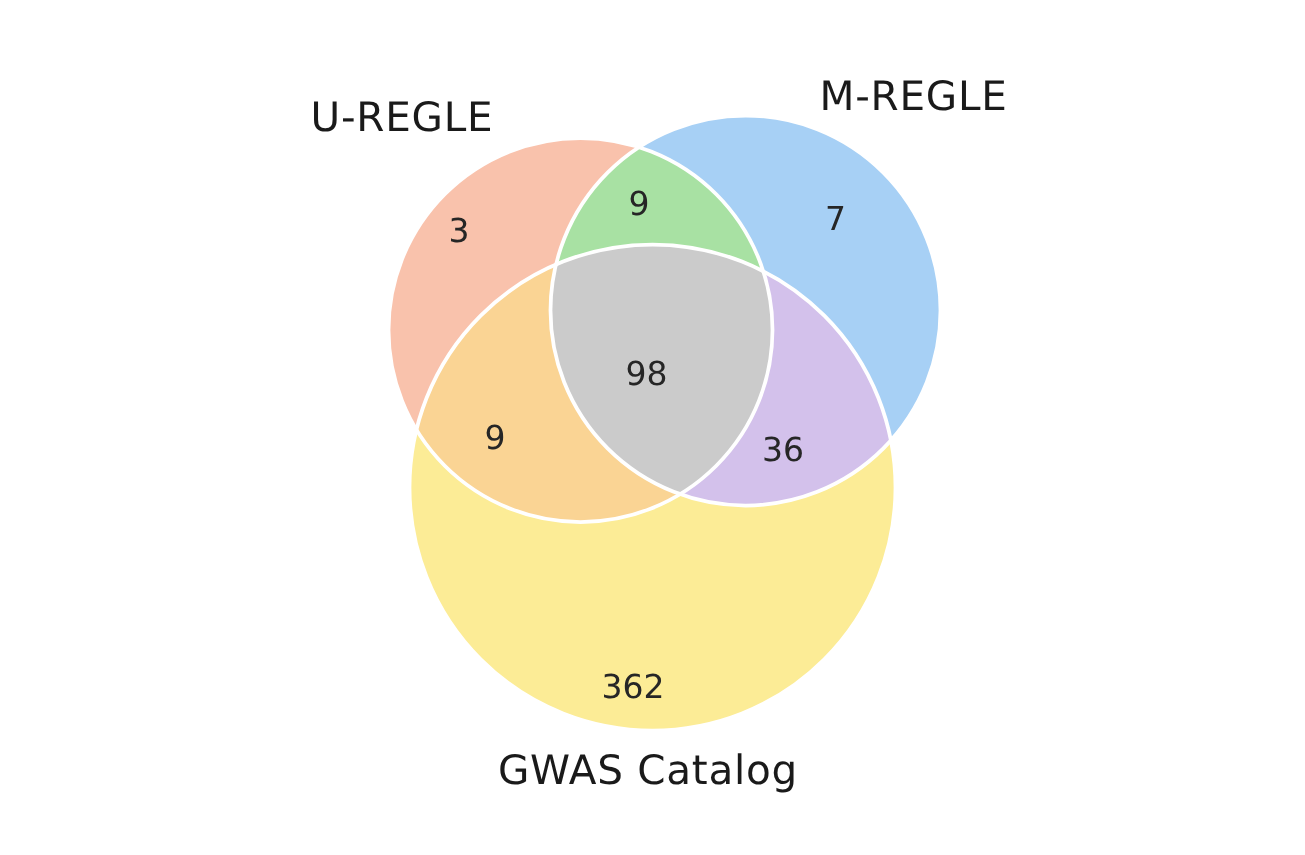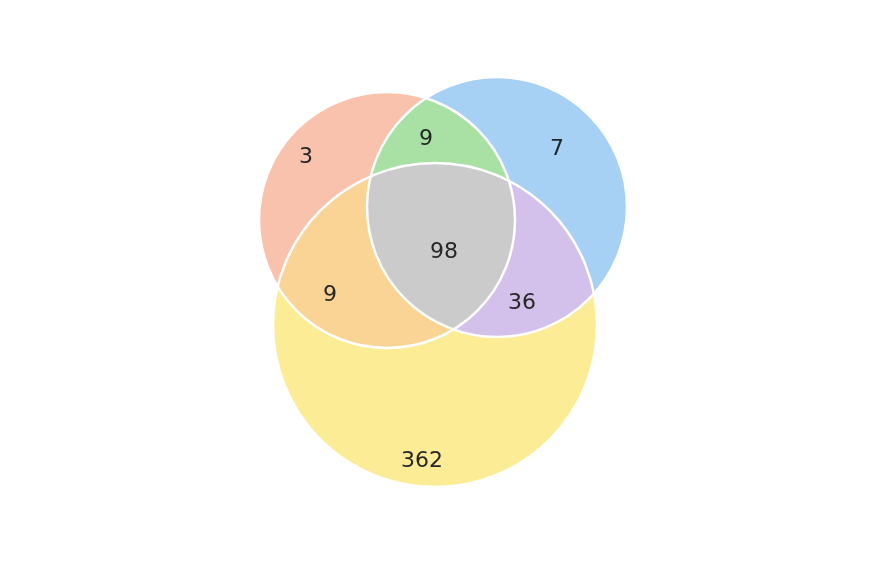--- a/index.html
+++ b/index.html
@@ -61,22 +61,25 @@
 
     <g clip-path="url(#clipY)">
       <circle cx="387" cy="220" r="128" clip-path="url(#clipM)" fill="#CBCBCB"></circle>
     </g>
 
     <circle cx="387" cy="220" r="128" fill="none" stroke="#ffffff" stroke-width="2.5"></circle>
     <circle cx="497" cy="207" r="130" fill="none" stroke="#ffffff" stroke-width="2.5"></circle>
     <circle cx="435" cy="325" r="162" fill="none" stroke="#ffffff" stroke-width="2.5"></circle>
   </svg>
 
+  <span class="set-label" style="left:268px; top:79px;">U-REGLE</span>
+  <span class="set-label" style="left:609px; top:65px;">M-REGLE</span>
+  <span class="set-label" style="left:432px; top:514px;">GWAS Catalog</span>
 
   <span class="region-value" style="left:306px; top:155px;">3</span>
   <span class="region-value" style="left:557px; top:147px;">7</span>
   <span class="region-value" style="left:422px; top:427px;margin-top:32px;">362</span>
   <span class="region-value" style="left:426px; top:137px;">9</span>
   <span class="region-value" style="left:330px; top:293px;">9</span>
   <span class="region-value" style="left:522px; top:301px;">36</span>
-  <span class="region-value" style="left:444px; top:250px;">98</span>
+  <span class="region-value" style="left:431px; top:250px;">98</span>
 
 </div>
 
 </body></html>

